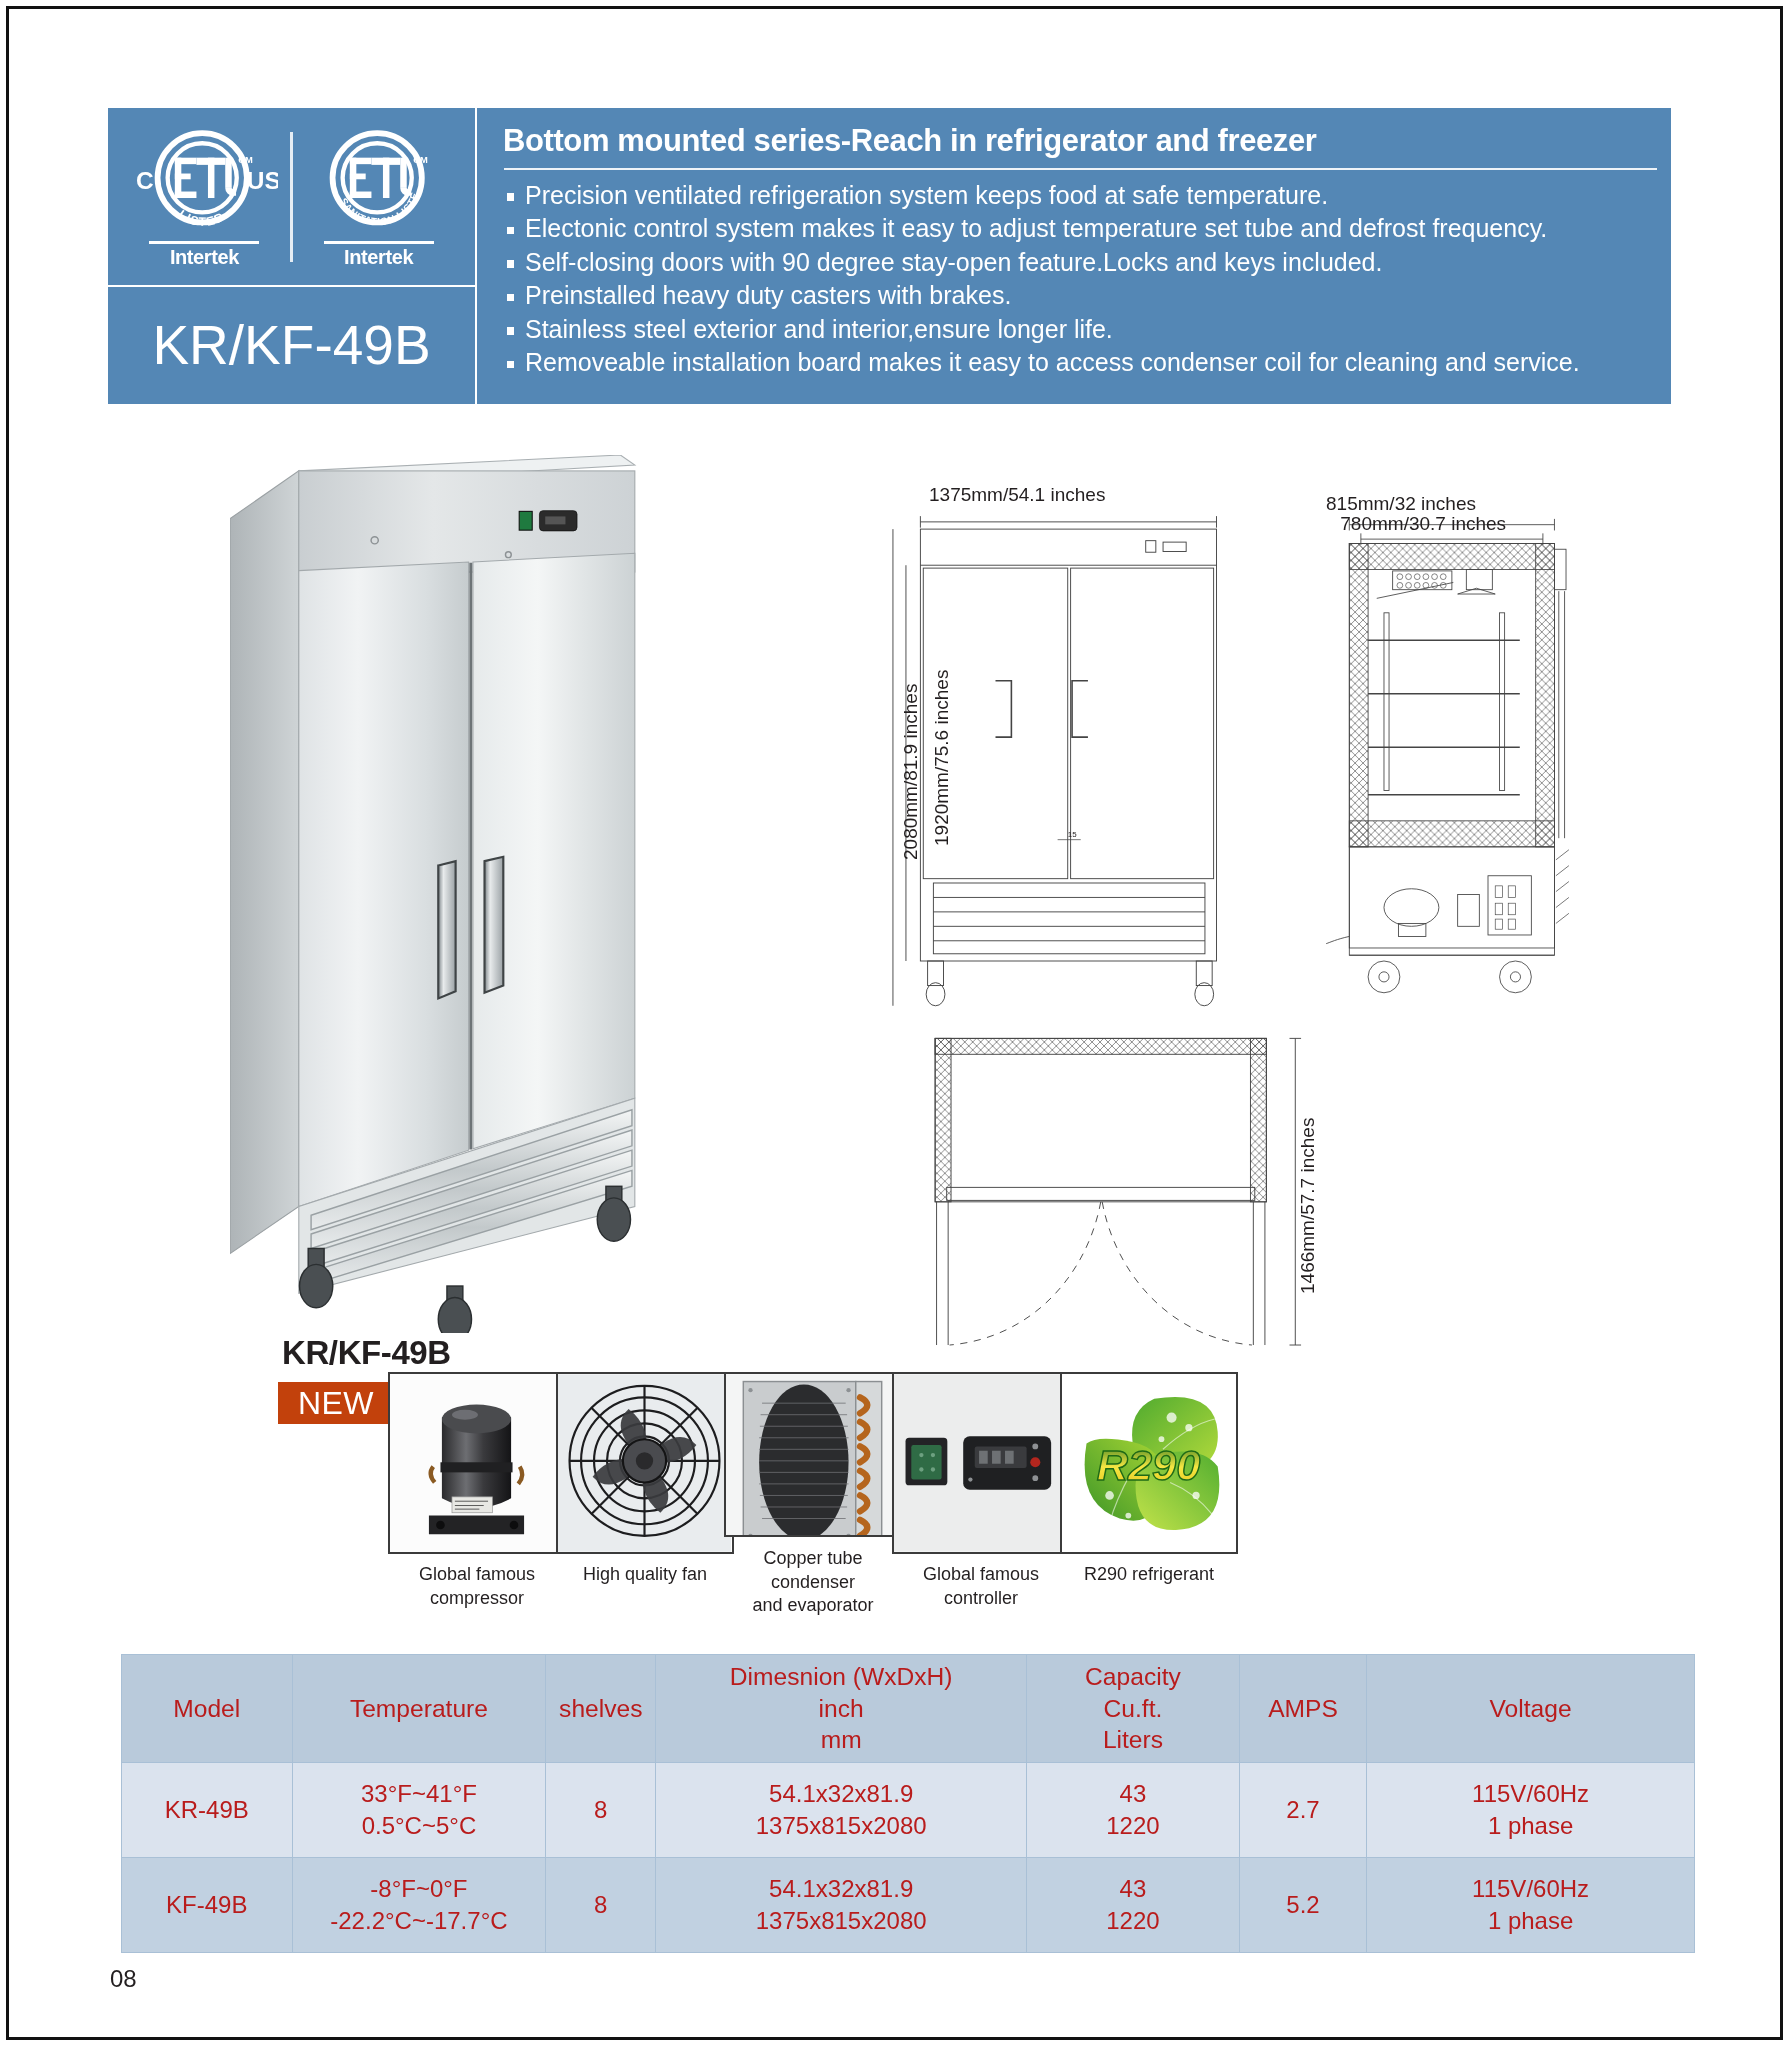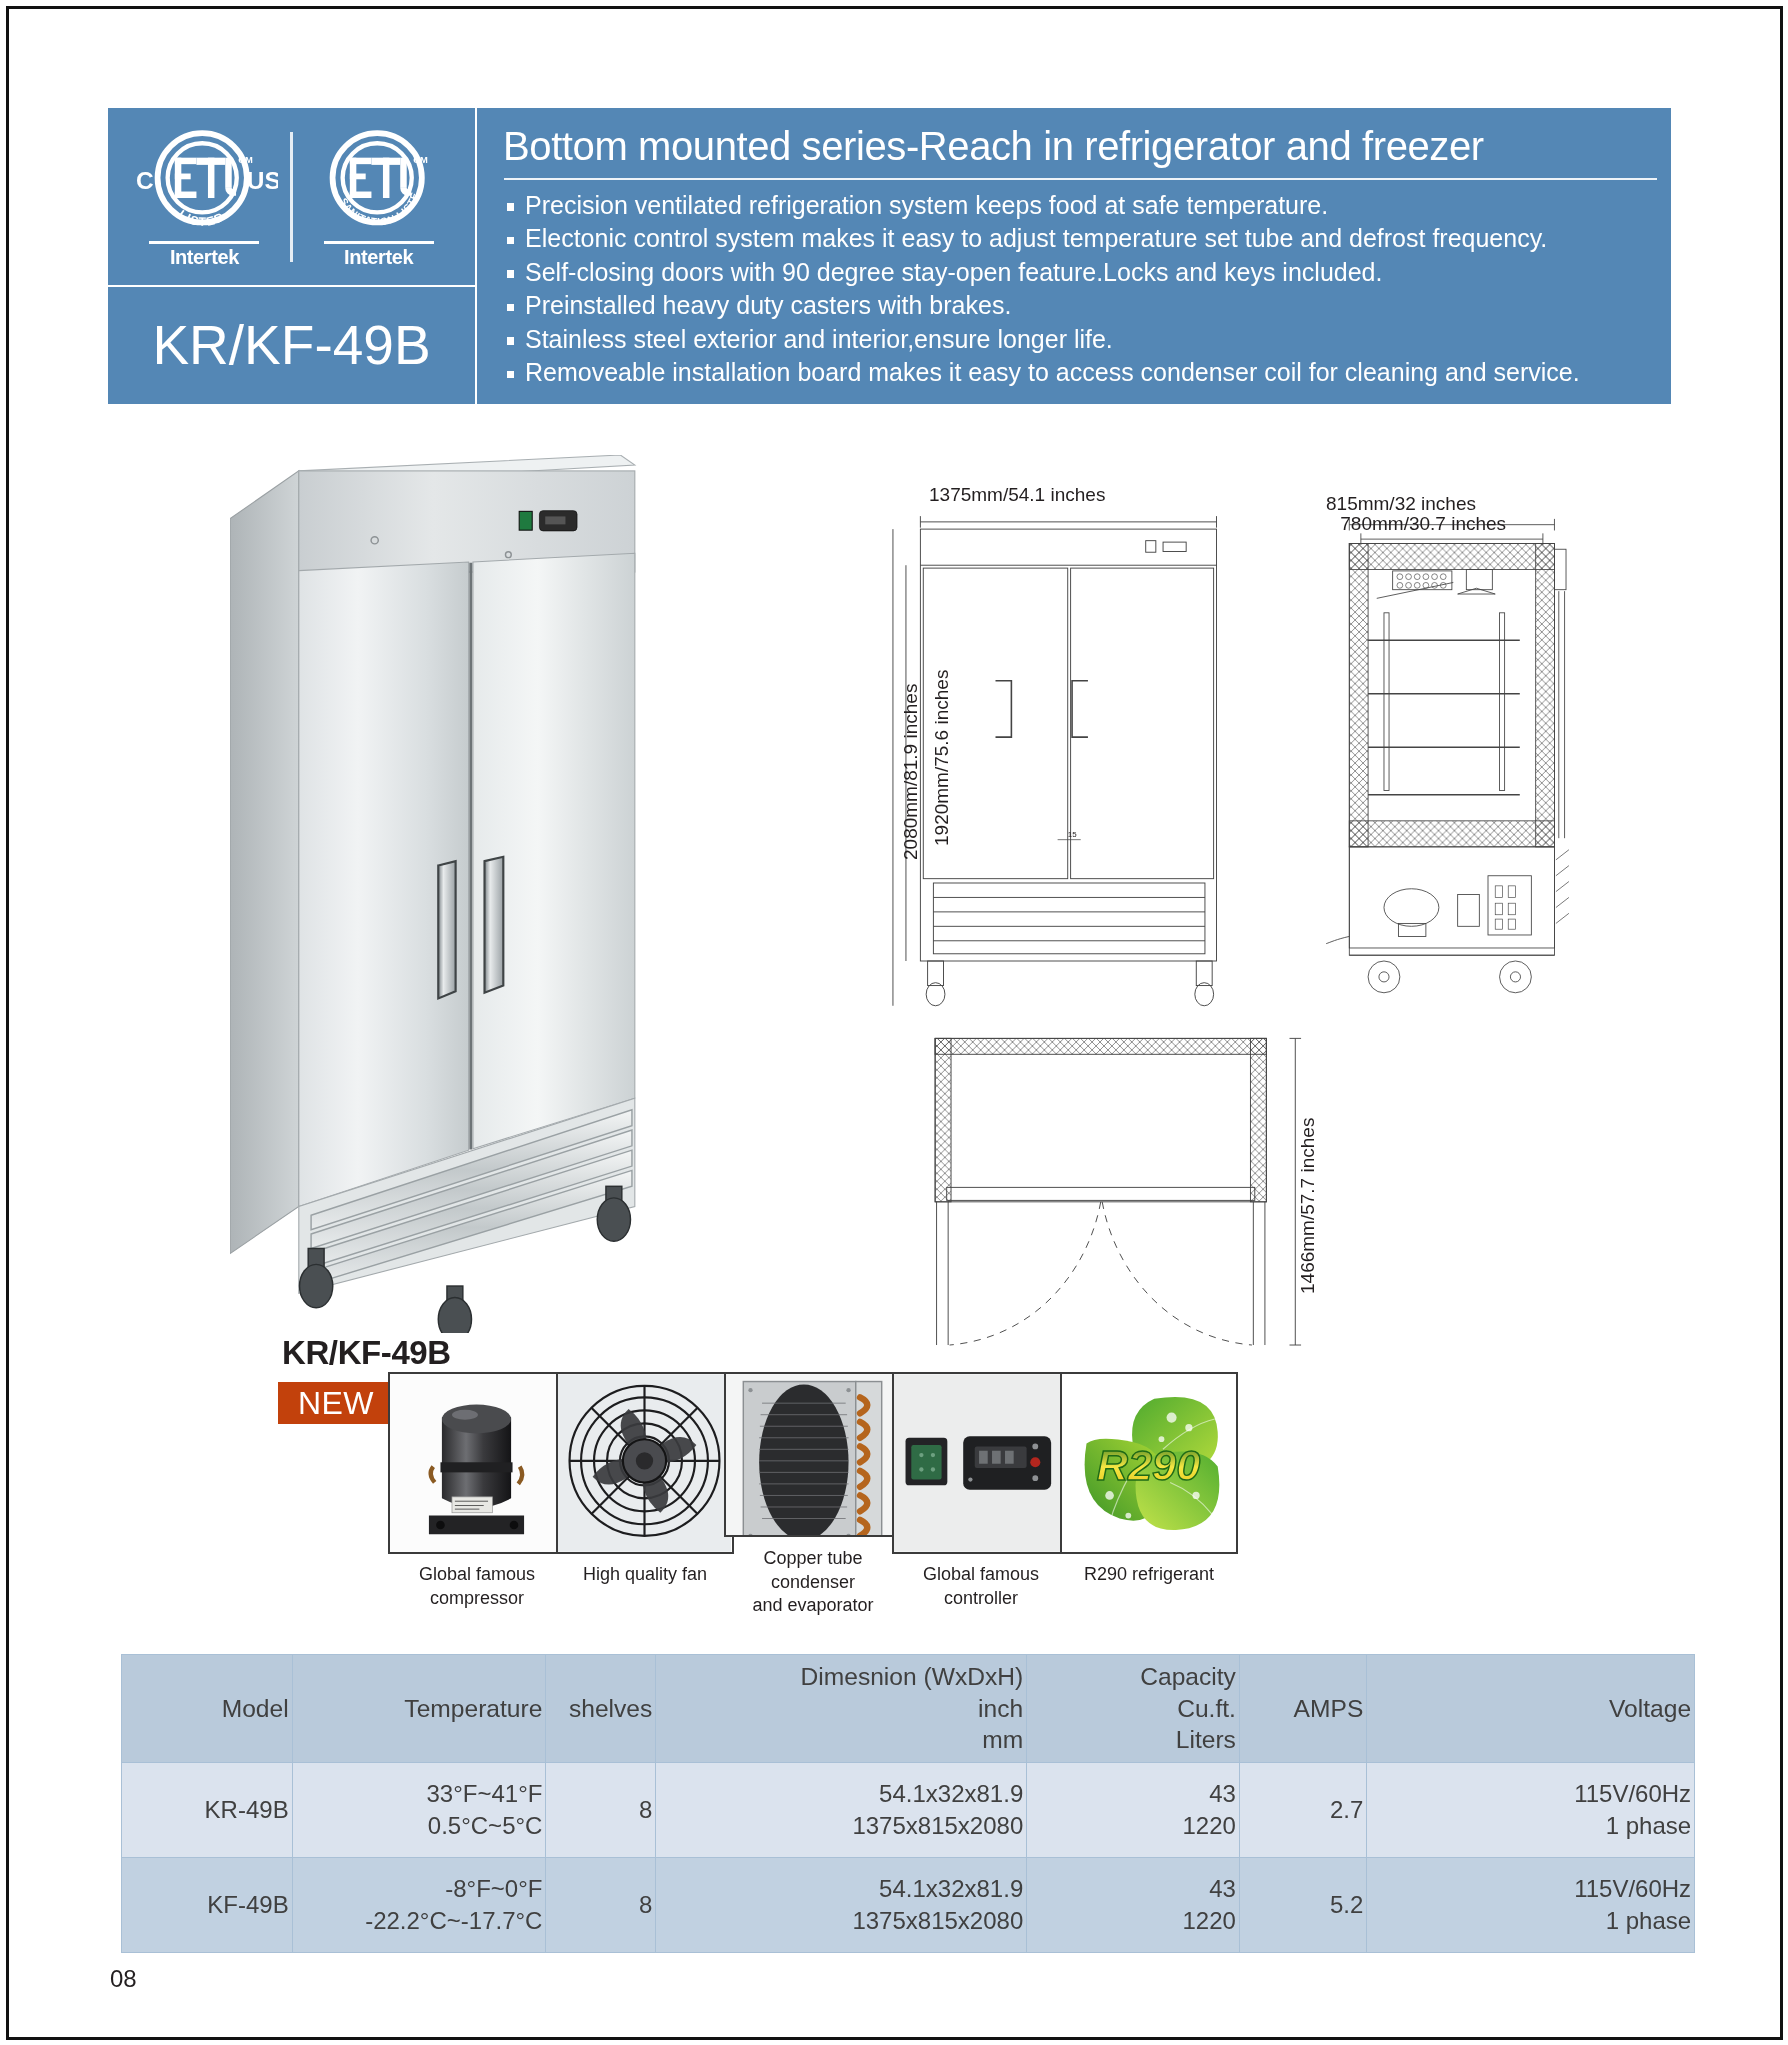--- a/index.html
+++ b/index.html
@@ -81,22 +81,22 @@
     letter-spacing: 0px;
     line-height: 1;
   }
 
   .header-right {
     flex: 1;
     padding: 16px 29px 7.2px 26px;
     color: #ffffff;
   }
   .header-title {
-    font-size: 40px;
-    font-weight: 400;
+    font-size: 31px;
+    font-weight: 700;
     line-height: 1.1;
     letter-spacing: -0.4px;
     white-space: nowrap;
   }
   .title-rule {
     height: 2.2px;
     background: #ffffff;
     opacity: .9;
     margin: 10px 0 8.7px 1.4px;
     width: 1153px;
@@ -190,24 +190,24 @@
 
   
   .spec-table {
     position: absolute;
     left: 121px; top: 1654px;
     width: 1574px;
     border-collapse: collapse;
   }
   .spec-table th, .spec-table td {
     border: 1.4px solid #a9c0d6;
-    text-align: right;
+    text-align: center;
     vertical-align: middle;
     font-weight: 500;
-    color: #404040;
+    color: #b91c1c;
     padding: 4.3px 2.9px;
   }
   .spec-table thead th {
     background: #b9cadb;
     font-size: 24.6px;
     height: 108px;
     line-height: 1.28;
     font-weight: 500;
   }
   .spec-table tbody tr.row-a td { background: #dbe3ee; }

